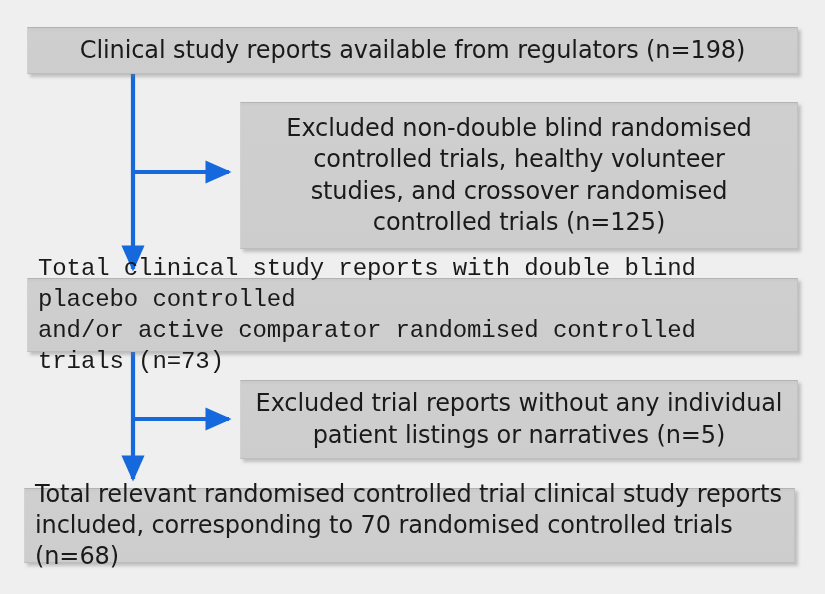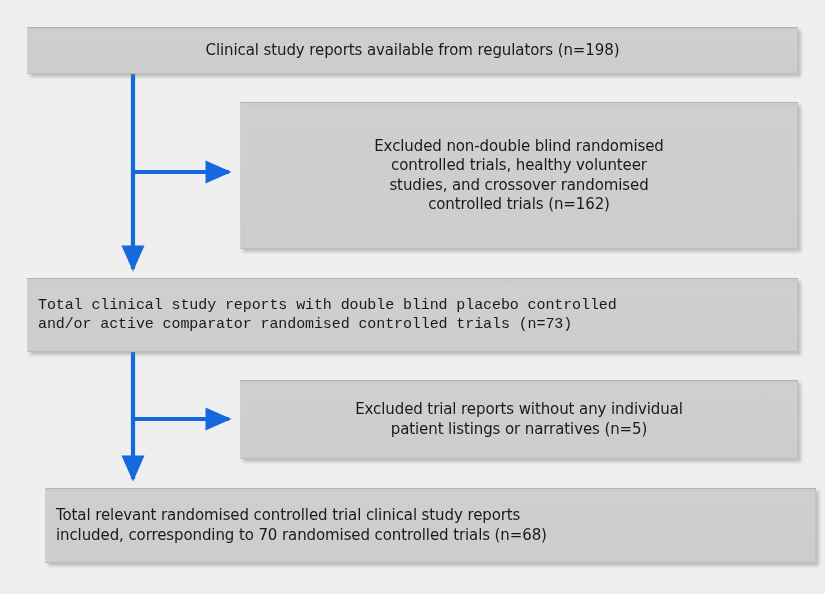--- a/index.html
+++ b/index.html
@@ -28,42 +28,42 @@
     background: linear-gradient(to bottom, #c9c9c9 0px, #cfcfcf 4px, #cdcdcd 100%);
     border-top: 1px solid #b4b4b4;
     border-left: 1px solid #d2d2d2;
     border-right: 1px solid #c2c2c2;
     border-bottom: 1px solid #bdbdbd;
     box-shadow: 3px 3px 3px rgba(120,120,120,0.40);
     display: flex;
     align-items: center;
     justify-content: center;
     color: #1a1a1a;
-    font-size: 15px;
+    font-size: 24px;
     line-height: 1.30;
     letter-spacing: -0.1px;
     padding: 2px 10px;
   }
   .node .txt {
     display: block;
     width: 100%;
     white-space: pre-line;
   }
   .node.center .txt { text-align: center; }
   .node.left .txt   { text-align: left; }
 
   
   #node-available {
     left: 27px;  top: 27px;  width: 771px; height: 47px;
   }
   #node-total-csr {
     left: 27px;  top: 278px; width: 771px; height: 74px; font-family: Liberation Mono, monospace;
   }
   #node-total-relevant {
-    left: 45px;  top: 488px; width: 771px; height: 75px;
+    left: 24px;  top: 488px; width: 771px; height: 75px;
   }
 
   
   #node-excluded-nondouble {
     left: 240px; top: 102px; width: 558px; height: 147px;
   }
   #node-excluded-listings {
     left: 240px; top: 380px; width: 558px; height: 79px;
   }
 
@@ -107,21 +107,21 @@
   </svg>
 
   <div class="node center" id="node-available">
     <span class="txt">Clinical study reports available from regulators (n=198)</span>
   </div>
 
   <div class="node center" id="node-excluded-nondouble">
     <span class="txt">Excluded non-double blind randomised
 controlled trials, healthy volunteer
 studies, and crossover randomised
-controlled trials (n=162)</span>
+controlled trials (n=125)</span>
   </div>
 
   <div class="node left" id="node-total-csr">
     <span class="txt">Total clinical study reports with double blind placebo controlled
 and/or active comparator randomised controlled trials (n=73)</span>
   </div>
 
   <div class="node center" id="node-excluded-listings">
     <span class="txt">Excluded trial reports without any individual
 patient listings or narratives (n=5)</span>

